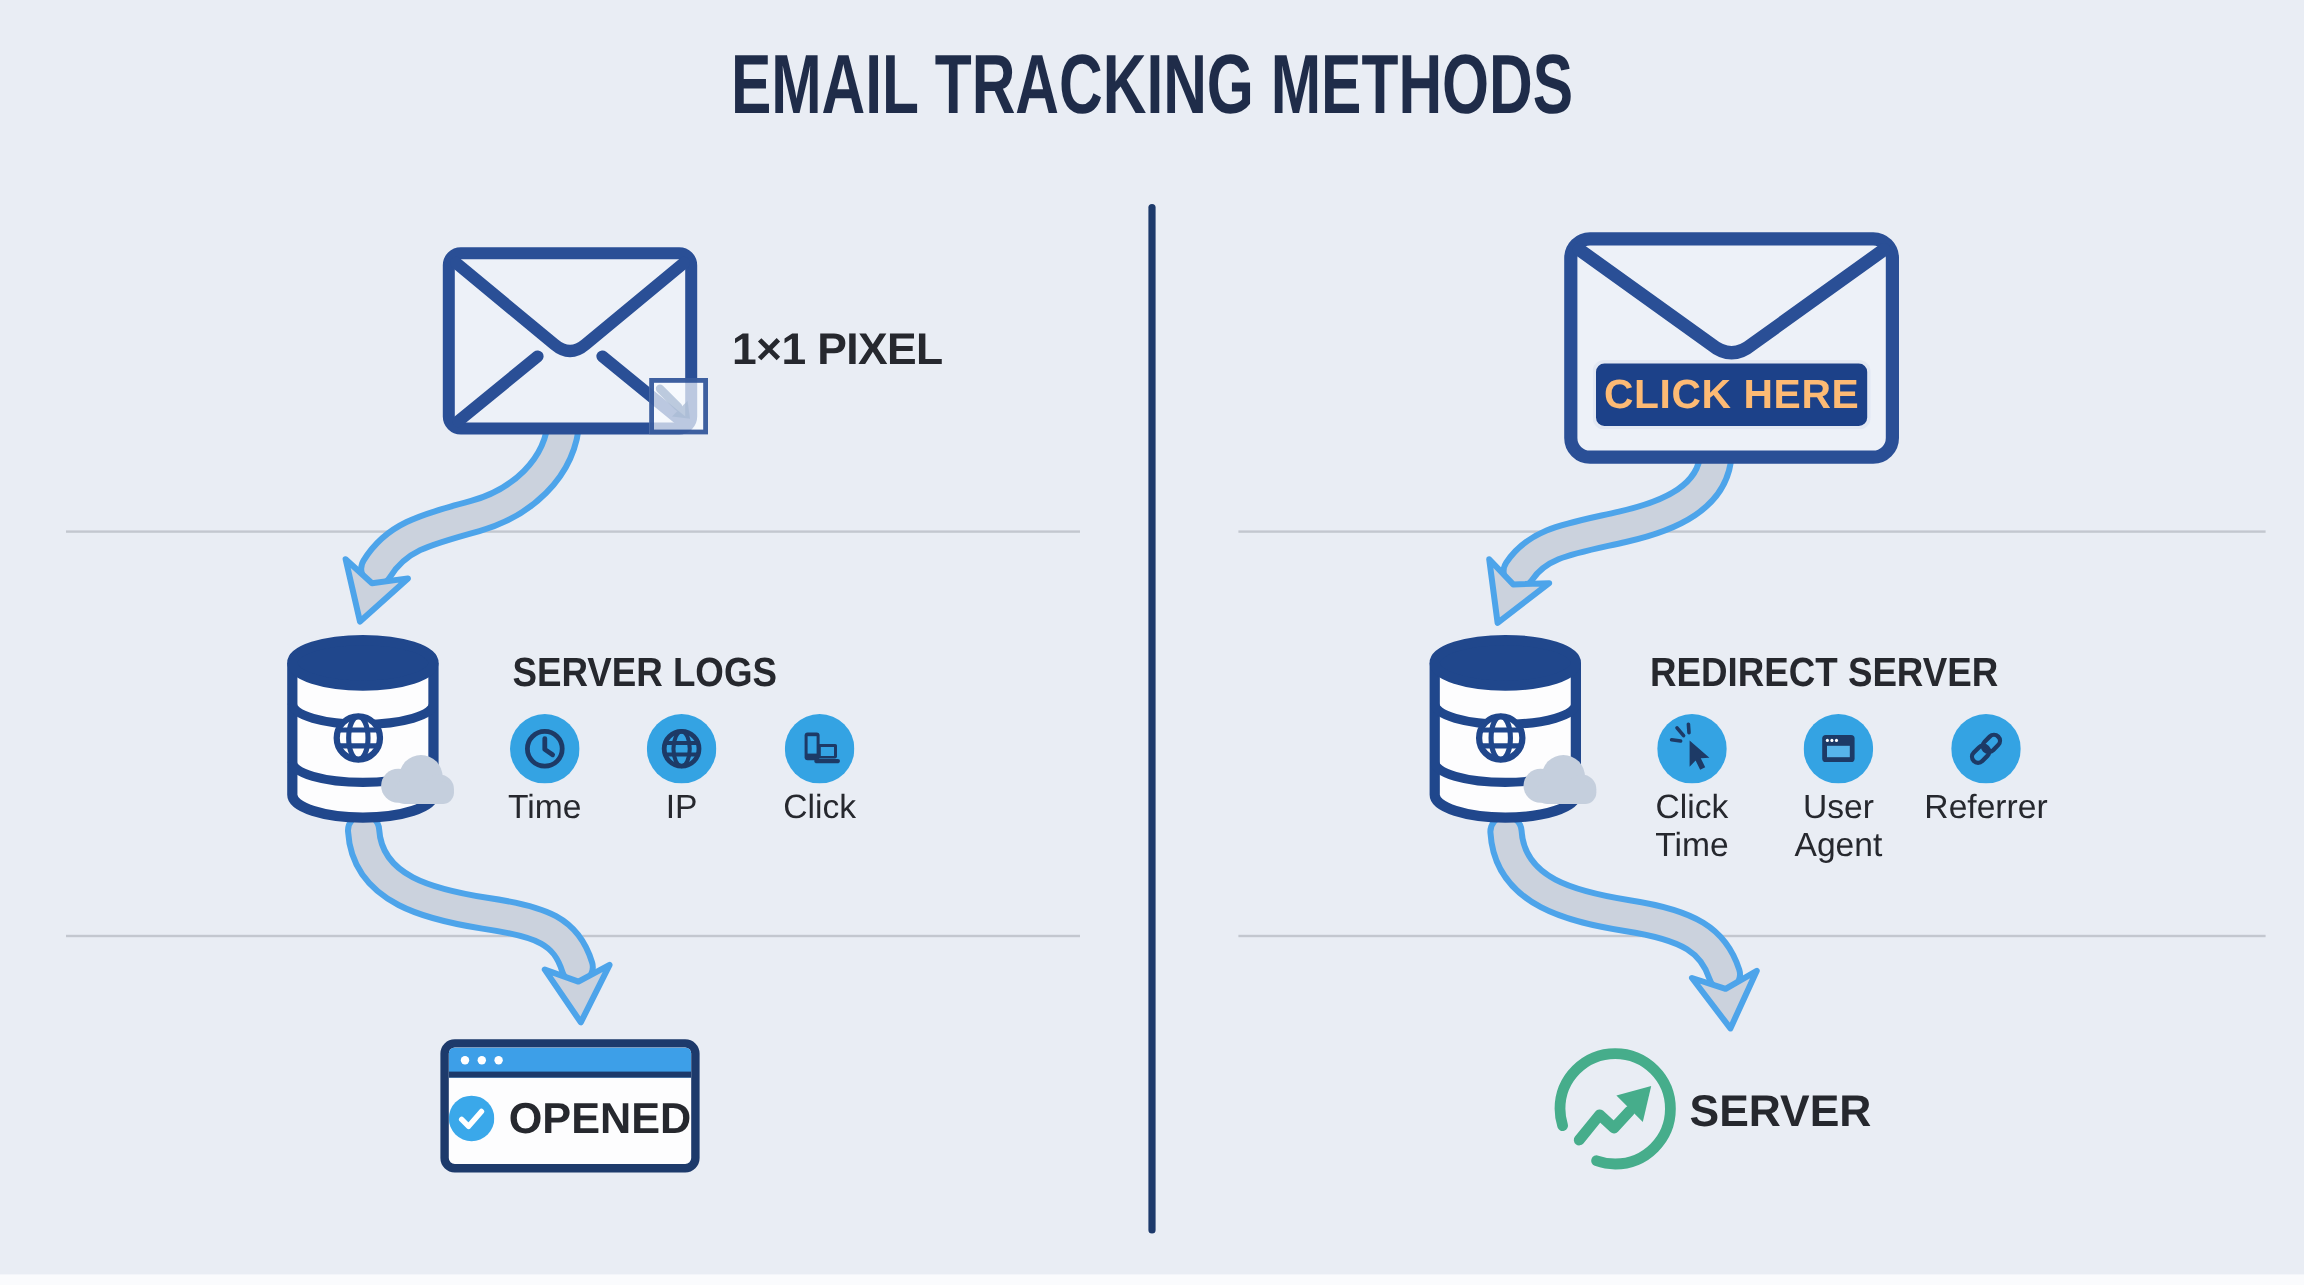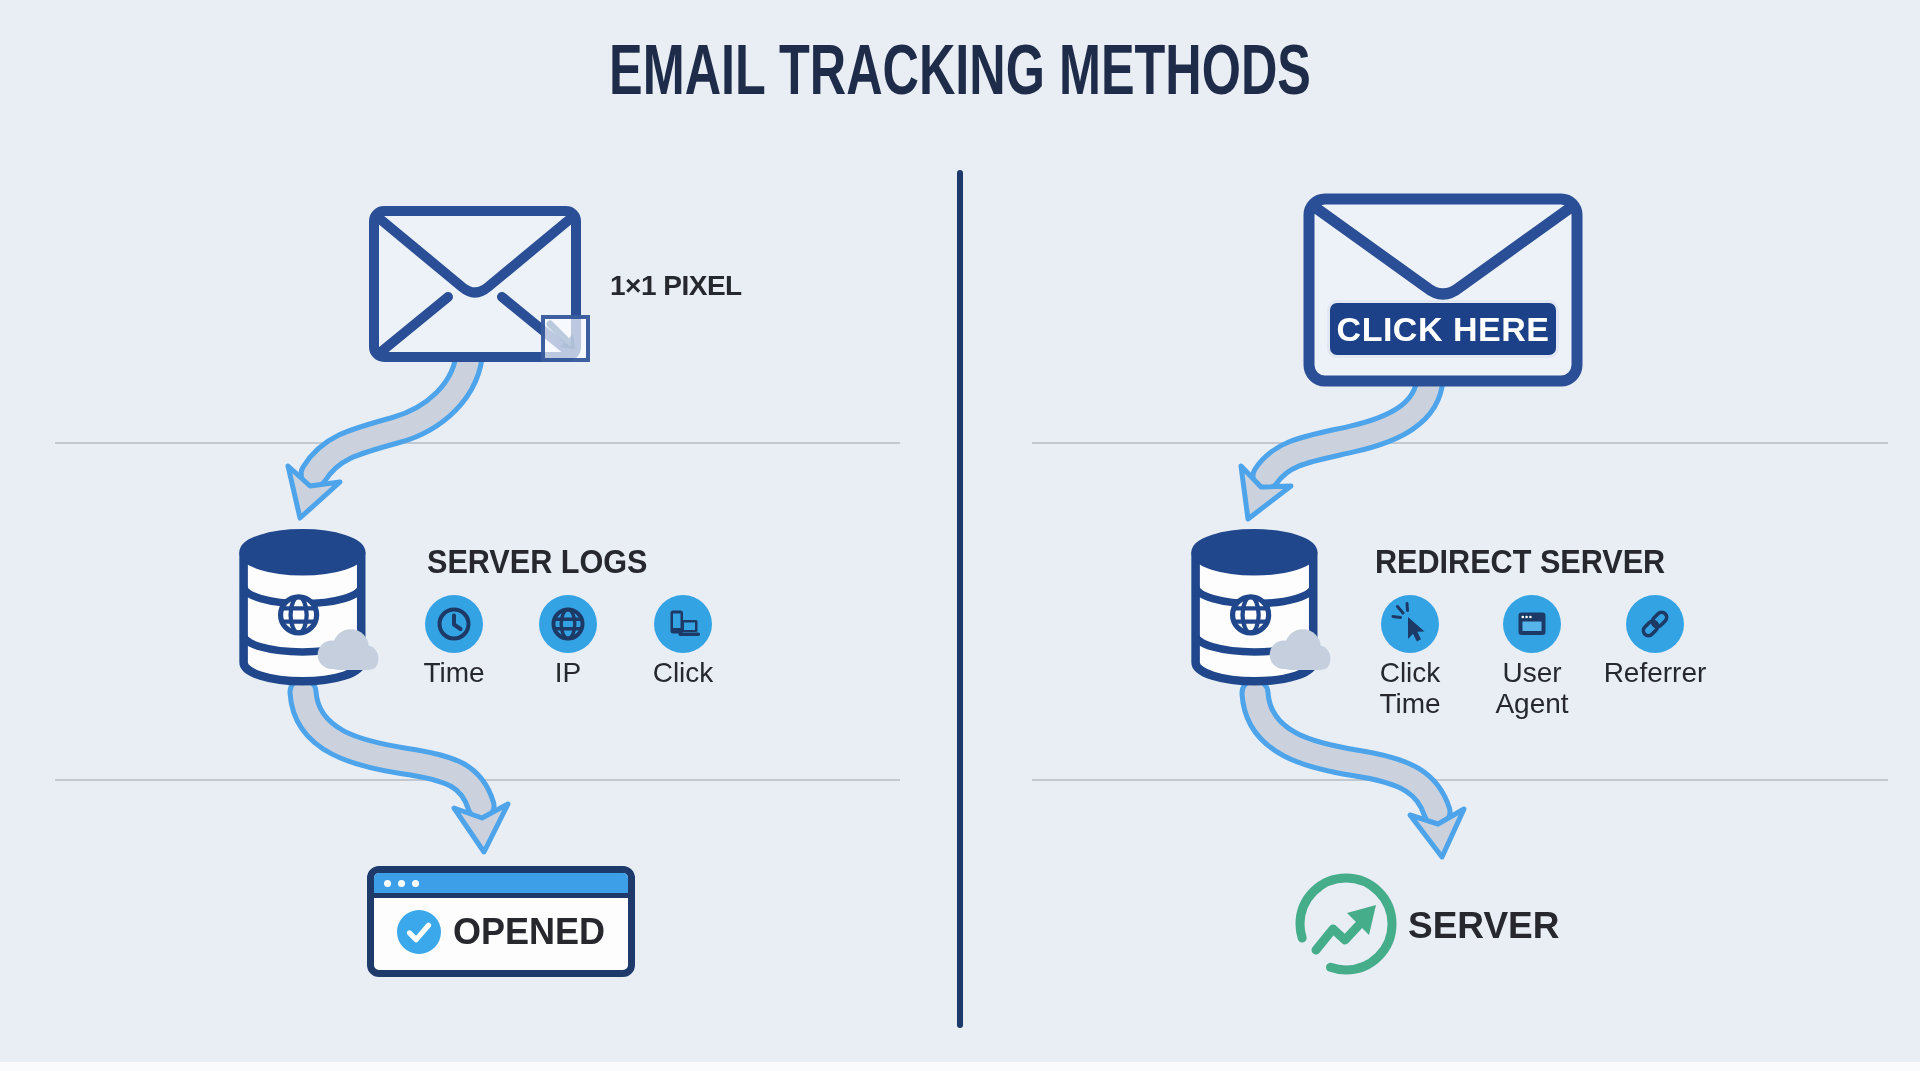--- a/index.html
+++ b/index.html
@@ -23,37 +23,37 @@
   .hline.l2{left:55px;top:779px;width:845px;}
   .hline.r2{left:1032px;top:779px;width:856px;}
   .arrows{left:0;top:0;width:1920px;height:1071px;z-index:2;}
   .ribbon-out{fill:none;stroke:var(--arrow-stroke);stroke-width:31;stroke-linecap:round;}
   .ribbon-in{fill:none;stroke:var(--arrow-fill);stroke-width:21;stroke-linecap:round;}
   .ribbon-head{fill:var(--arrow-fill);stroke:var(--arrow-stroke);stroke-width:5;stroke-linejoin:round;}
   .shape{z-index:3;}
   .env-stroke{fill:none;stroke:var(--envelope-stroke);stroke-linecap:round;stroke-linejoin:round;}
   .pixel-square{left:541px;top:315px;width:49px;height:47px;background:rgba(250,252,255,.7);
     border:4px solid rgba(42,79,150,.9);z-index:4;}
-  .pixel-label{left:610px;top:270px;font-size:28px;font-weight:700;color:var(--label-text);letter-spacing:-0.5px;z-index:3;}
+  .pixel-label{left:610px;top:270px;font-size:37px;font-weight:700;color:var(--label-text);letter-spacing:-0.5px;z-index:3;}
   .heading{font-size:34px;font-weight:700;color:var(--label-text);transform:scaleX(0.9);
     transform-origin:left center;white-space:nowrap;z-index:3;}
   .attr-circle{width:58px;height:58px;z-index:3;}
   .attr-label{top:657px;text-align:center;font-size:28px;font-weight:500;color:var(--label-text);
     line-height:31px;z-index:3;}
-  .window{left:367px;top:866px;width:268px;height:111px;background:var(--panel-white);
+  .window{left:367px;top:866px;width:216px;height:111px;background:var(--panel-white);
     border:7px solid var(--navy-dark);border-radius:12px;overflow:hidden;z-index:3;}
   .window-bar{height:25px;background:var(--bar-blue);border-bottom:5px solid var(--navy-dark);
     display:flex;align-items:center;padding-left:10px;gap:7px;}
   .dot{width:7px;height:7px;border-radius:50%;background:#fff;}
   .window-body{height:67px;display:flex;align-items:center;justify-content:center;gap:12px;}
   .window-label{font-size:36px;font-weight:700;color:var(--label-text);}
   .click-btn{left:1327px;top:300px;width:232px;height:58px;background:var(--button-fill);
     border:3px solid rgba(248,251,255,.9);border-radius:10px;display:flex;align-items:center;
     justify-content:center;z-index:4;}
-  .click-btn span{color:#ffffff;font-size:34px;font-weight:700;letter-spacing:0.5px;}
+  .click-btn span{color:#fdba74;font-size:34px;font-weight:700;letter-spacing:0.5px;}
   .engaged-label{left:1408px;top:905px;font-size:37px;font-weight:700;color:var(--label-text);z-index:3;}
   .bottom-strip{left:0;bottom:0;width:1920px;height:9px;background:#fafbfd;z-index:5;}
   .icon-stroke{fill:none;stroke:var(--icon-glyph);stroke-linecap:round;stroke-linejoin:round;}
 </style>
 </head>
 <body>
 
 <div class="canvas">
 
   <svg width="0" height="0" style="position:absolute" aria-hidden="true">

